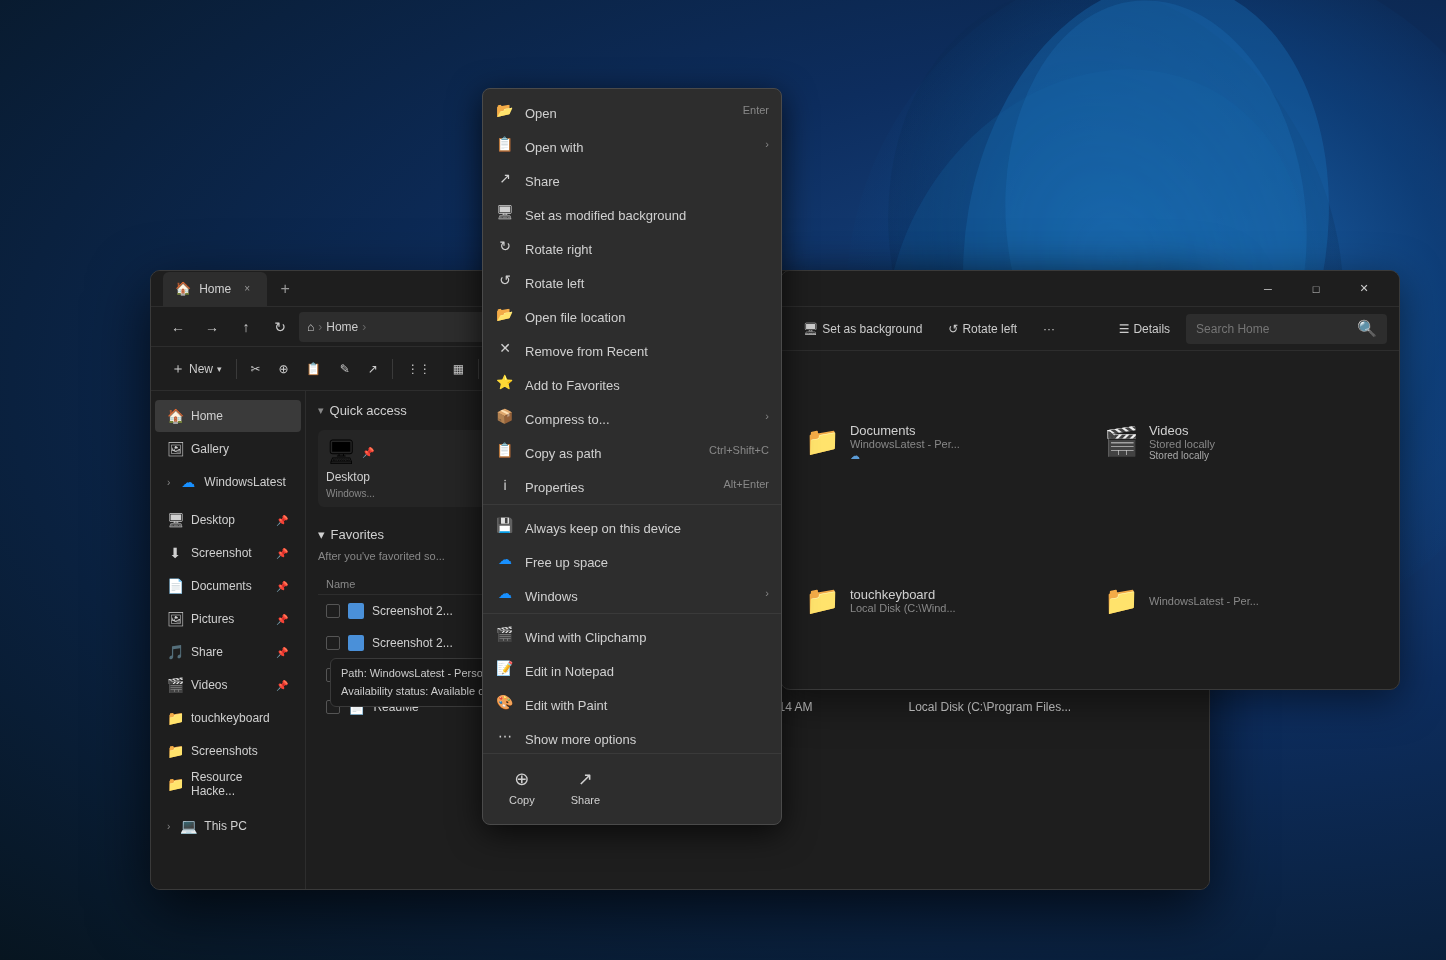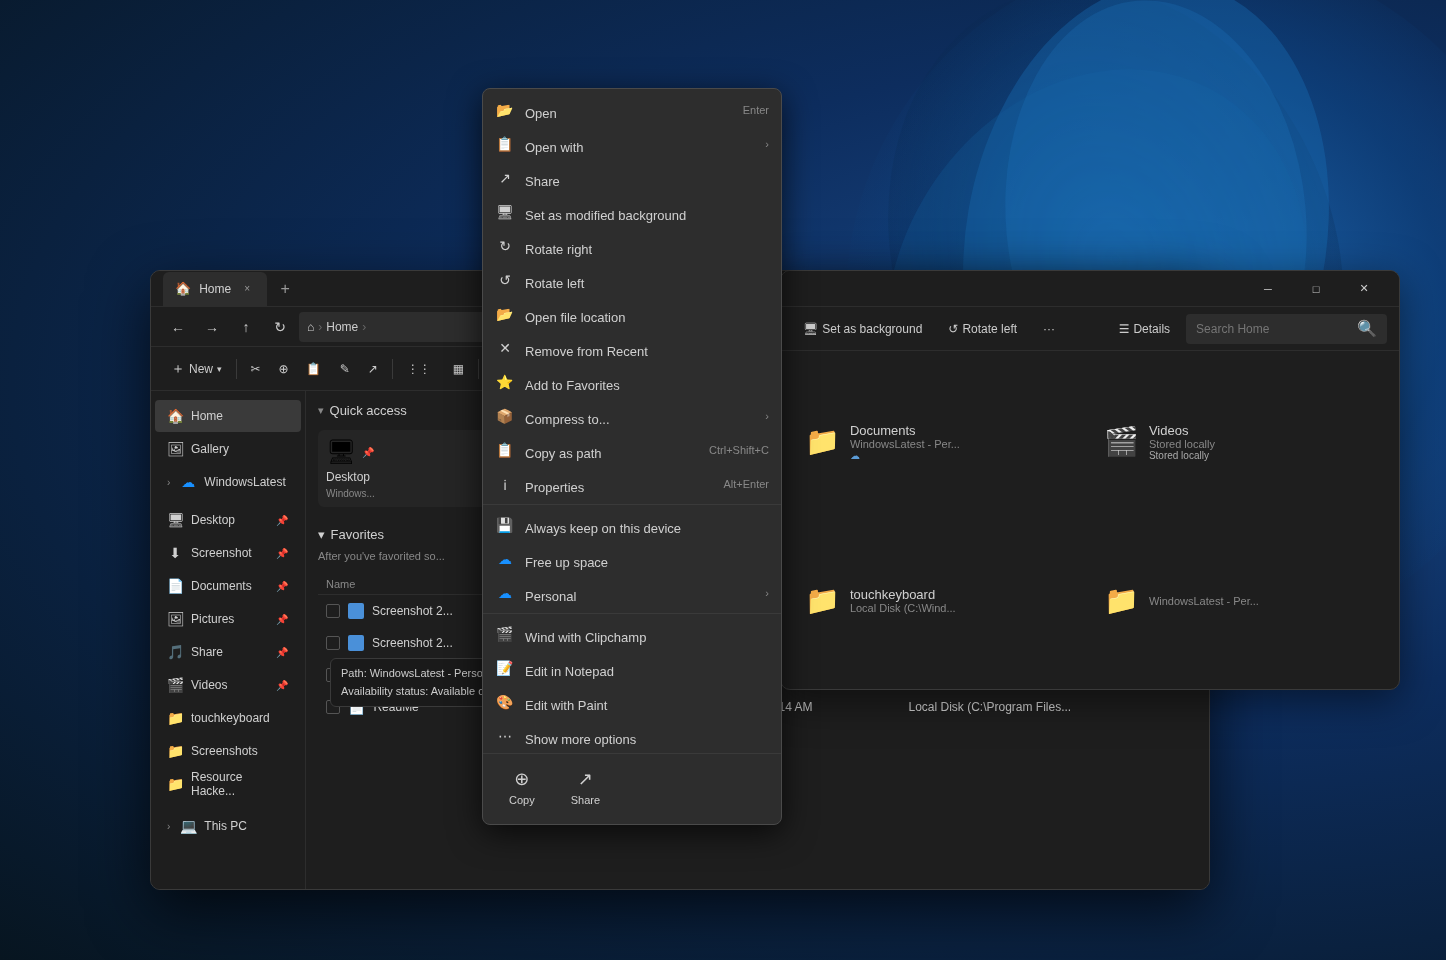--- a/index.html
+++ b/index.html
@@ -876,21 +876,21 @@
   <div class="ctx-item">
     <span class="ctx-icon onedrive-color">💾</span>
     <span class="ctx-label">Always keep on this device</span>
   </div>
   <div class="ctx-item">
     <span class="ctx-icon onedrive-color">☁</span>
     <span class="ctx-label">Free up space</span>
   </div>
   <div class="ctx-item">
     <span class="ctx-icon onedrive-color">☁</span>
-    <span class="ctx-label">Personal</span>
+    <span class="ctx-label">Windows</span>
     <span class="ctx-arrow">›</span>
   </div>
   <div class="ctx-separator"></div>
   <div class="ctx-item">
     <span class="ctx-icon">🎬</span>
     <span class="ctx-label">Wind with Clipchamp</span>
   </div>
   <div class="ctx-item">
     <span class="ctx-icon">📝</span>
     <span class="ctx-label">Edit in Notepad</span>

